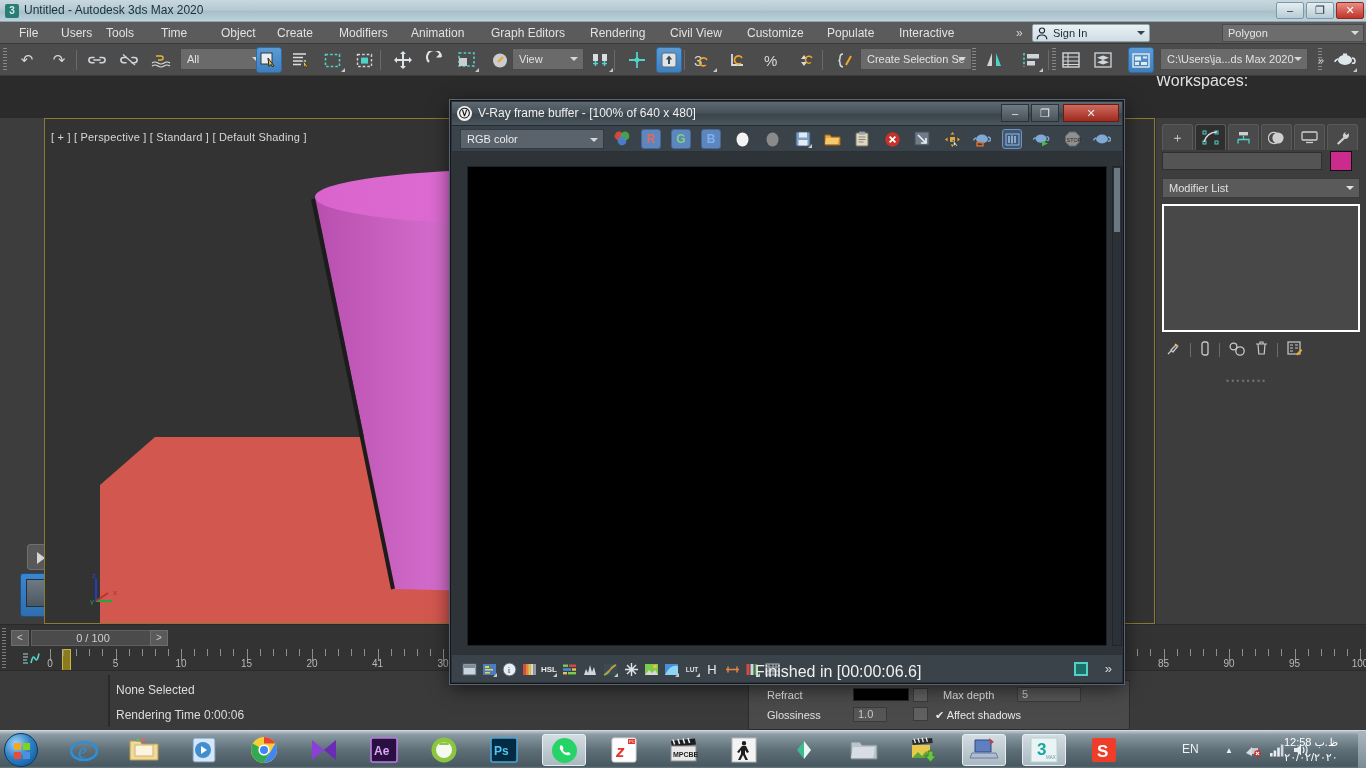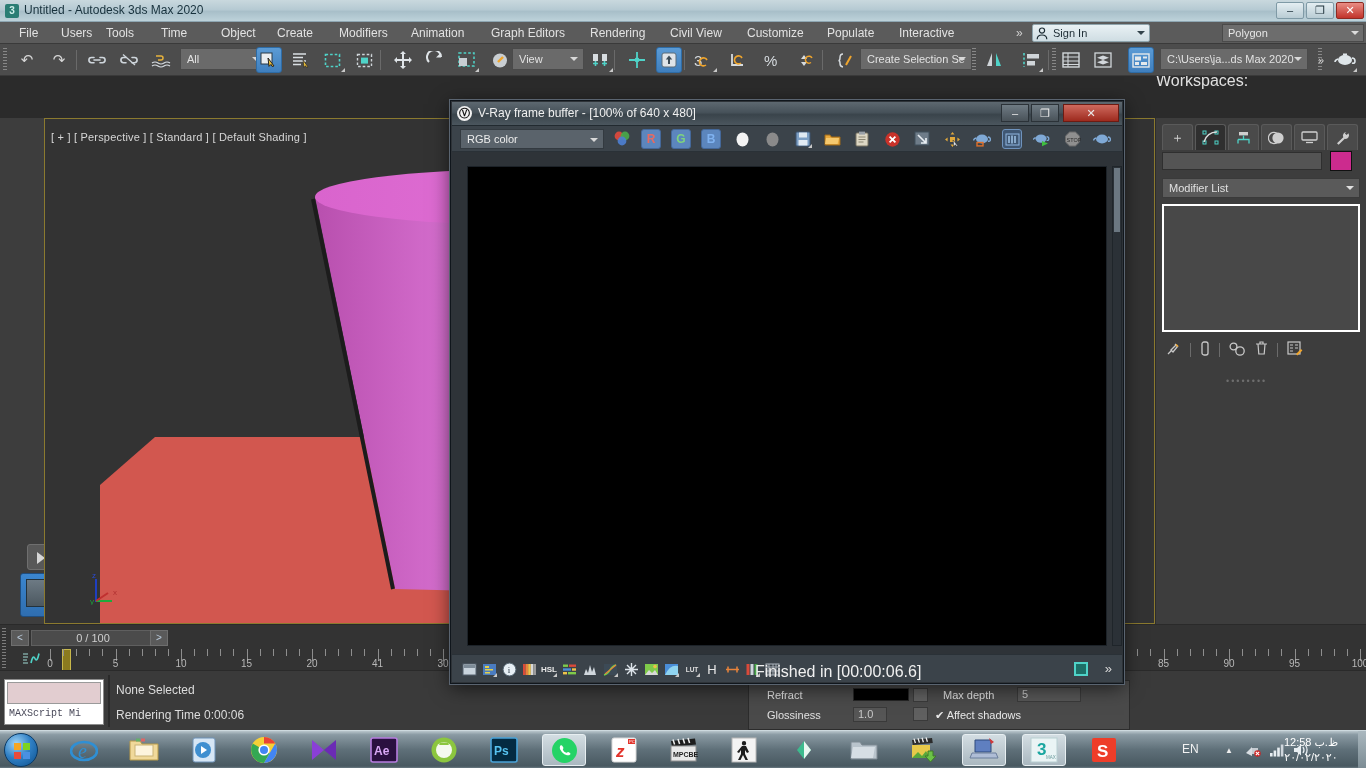--- a/index.html
+++ b/index.html
@@ -715,24 +715,20 @@
         <div class="tlabel" style="left: 982.5px;">75</div>
         <div class="tlabel" style="left: 1048px;">80</div>
         <div class="tlabel" style="left: 1113.5px;">85</div>
         <div class="tlabel" style="left: 1179px;">90</div>
         <div class="tlabel" style="left: 1244.5px;">95</div>
         <div class="tlabel" style="left: 1310px;">100</div>
       </div>
   </div>
 
   <div id="statusbar">
-    <div id="mx-listener">
-      <div class="pink"></div>
-      <div class="mini">MAXScript Mi</div>
-    </div>
     <div id="status-sep"></div>
     <div id="sel-text">None Selected</div>
     <div id="rend-text">Rendering Time  0:00:06</div>
 
   </div>
 
   <div id="matdlg">
     <span class="md-lab" style="left:18px; top:8px">Refract</span>
     <span class="md-black"></span>
     <span class="md-sq" style="left:164px; top:7px"></span>

